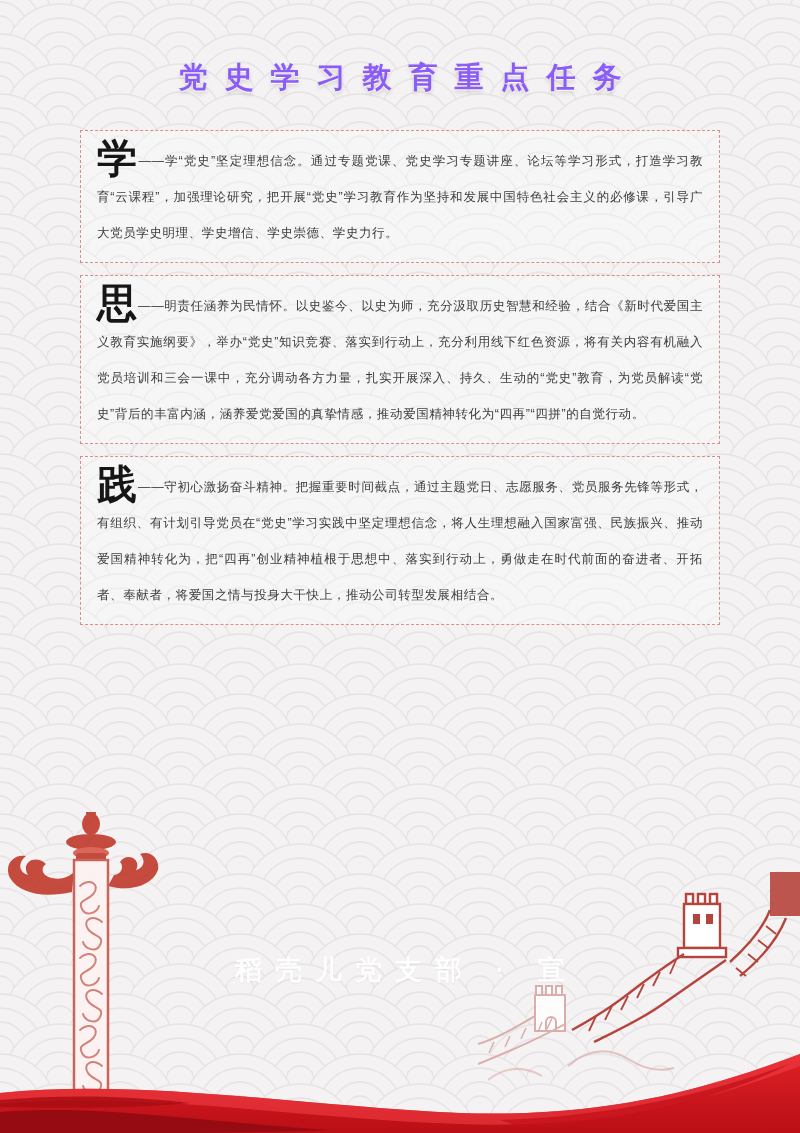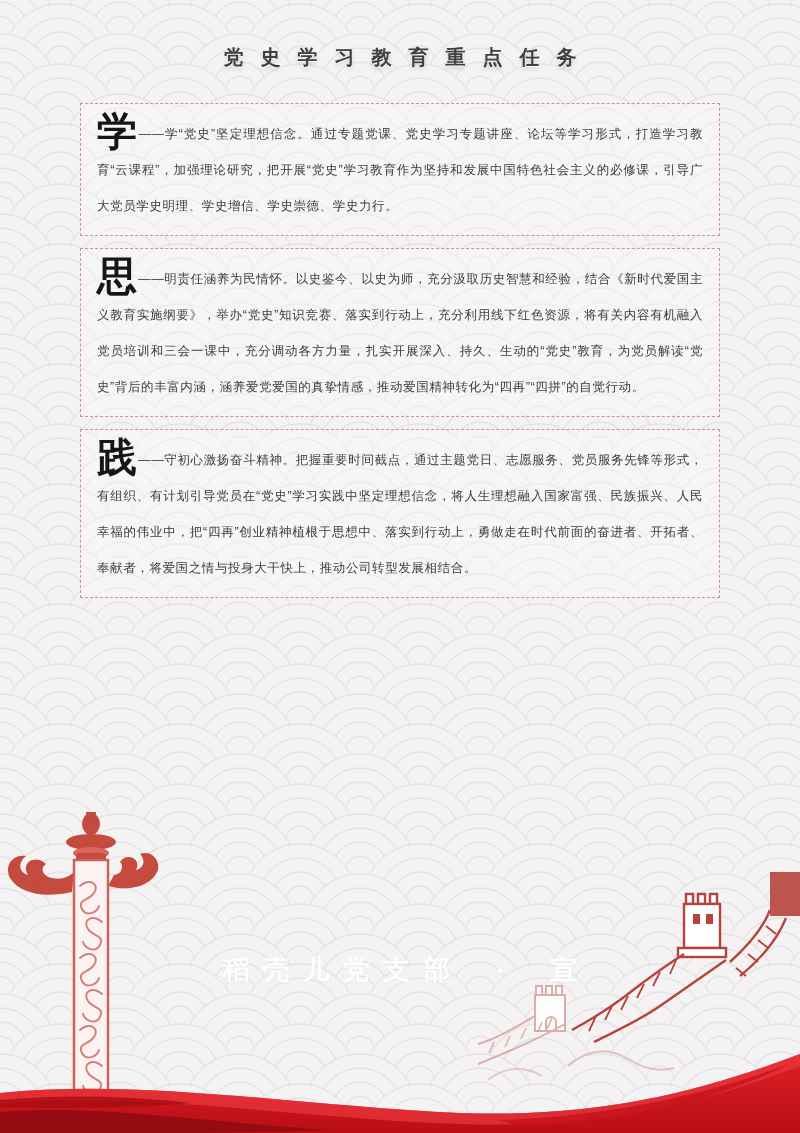--- a/index.html
+++ b/index.html
@@ -3,23 +3,23 @@
 <meta charset="utf-8">
 <style>
   html,body{margin:0;padding:0;background:#d8d6d7;}
   .page{
     position:relative;width:800px;height:1133px;margin:0 auto;
     background:#f4f2f3;overflow:hidden;
     font-family:"Liberation Sans",sans-serif;
   }
   .bg-svg{position:absolute;left:0;top:0;width:800px;height:1133px;pointer-events:none;}
   .poster-title{
-    position:relative;margin:0;padding-top:44px;text-align:center;
-    font-size:20px;font-weight:900;letter-spacing:17px;text-indent:17px;
-    color:#404040;
+    position:relative;margin:14px;padding-top:44px;text-align:center;
+    font-size:29px;font-weight:900;letter-spacing:17px;text-indent:17px;
+    color:#8b5cf6;
     text-shadow:0 1px 0 rgba(255,255,255,.85),0 3px 4px rgba(0,0,0,.15);
   }
   .tasks{position:relative;width:640px;margin:32px auto 0;}
   .task-box{
     border:1px dashed #d4918c;
     background:rgba(255,255,255,.30);
     padding:7px 16px 11px 16px;
     margin-bottom:12px;
   }
   .task-text{
@@ -30,21 +30,20 @@
     font-family:"DejaVu Serif",serif;
     font-size:40px;font-weight:700;color:#161616;
     line-height:40px;vertical-align:-7px;margin-right:1px;letter-spacing:0;
   }
   .watermark{
     position:absolute;left:0;right:0;top:952px;text-align:center;
     font-size:27px;font-weight:700;letter-spacing:13px;text-indent:13px;
     color:rgba(255,255,255,.95);
     text-shadow:0 1px 2px rgba(0,0,0,.05);
     pointer-events:none;
-    font-family:Liberation Mono, monospace;
   }
   .huabiao{position:absolute;left:-6px;top:812px;width:200px;height:300px;pointer-events:none;}
   .great-wall{position:absolute;right:-8px;top:866px;width:330px;height:252px;pointer-events:none;}
   .ribbon{position:absolute;left:0;bottom:0;width:800px;height:125px;pointer-events:none;}
 </style>
 </head>
 <body>
 
 <div class="page">
 
@@ -80,21 +79,21 @@
 
     <div class="task-box">
       <p class="task-text"><span class="big-char">学</span><span>——学“党史”坚定理想信念。通过专题党课、党史学习专题讲座、论坛等学习形式，打造学习教育“云课程”，加强理论研究，把开展“党史”学习教育作为坚持和发展中国特色社会主义的必修课，引导广大党员学史明理、学史增信、学史崇德、学史力行。</span></p>
     </div>
 
     <div class="task-box">
       <p class="task-text"><span class="big-char">思</span><span>——明责任涵养为民情怀。以史鉴今、以史为师，充分汲取历史智慧和经验，结合《新时代爱国主义教育实施纲要》，举办“党史”知识竞赛、落实到行动上，充分利用线下红色资源，将有关内容有机融入党员培训和三会一课中，充分调动各方力量，扎实开展深入、持久、生动的“党史”教育，为党员解读“党史”背后的丰富内涵，涵养爱党爱国的真挚情感，推动爱国精神转化为“四再”“四拼”的自觉行动。</span></p>
     </div>
 
     <div class="task-box">
-      <p class="task-text"><span class="big-char">践</span><span>——守初心激扬奋斗精神。把握重要时间截点，通过主题党日、志愿服务、党员服务先锋等形式，有组织、有计划引导党员在“党史”学习实践中坚定理想信念，将人生理想融入国家富强、民族振兴、人民幸福的伟业中，把“四再”创业精神植根于思想中、落实到行动上，勇做走在时代前面的奋进者、开拓者、奉献者，将爱国之情与投身大干快上，推动公司转型发展相结合。</span></p>
+      <p class="task-text"><span class="big-char">践</span><span>——守初心激扬奋斗精神。把握重要时间截点，通过主题党日、志愿服务、党员服务先锋等形式，有组织、有计划引导党员在“党史”学习实践中坚定理想信念，将人生理想融入国家富强、民族振兴、推动爱国精神转化为，把“四再”创业精神植根于思想中、落实到行动上，勇做走在时代前面的奋进者、开拓者、奉献者，将爱国之情与投身大干快上，推动公司转型发展相结合。</span></p>
     </div>
 
 
   </div>
 
   <svg class="huabiao" viewBox="0 0 200 300" xmlns="http://www.w3.org/2000/svg">
     <g opacity="0.9">
 
       <ellipse cx="97" cy="12" rx="9" ry="11" fill="#c0392b"></ellipse>
       <circle cx="97" cy="1" r="5" fill="#c0392b"></circle>

